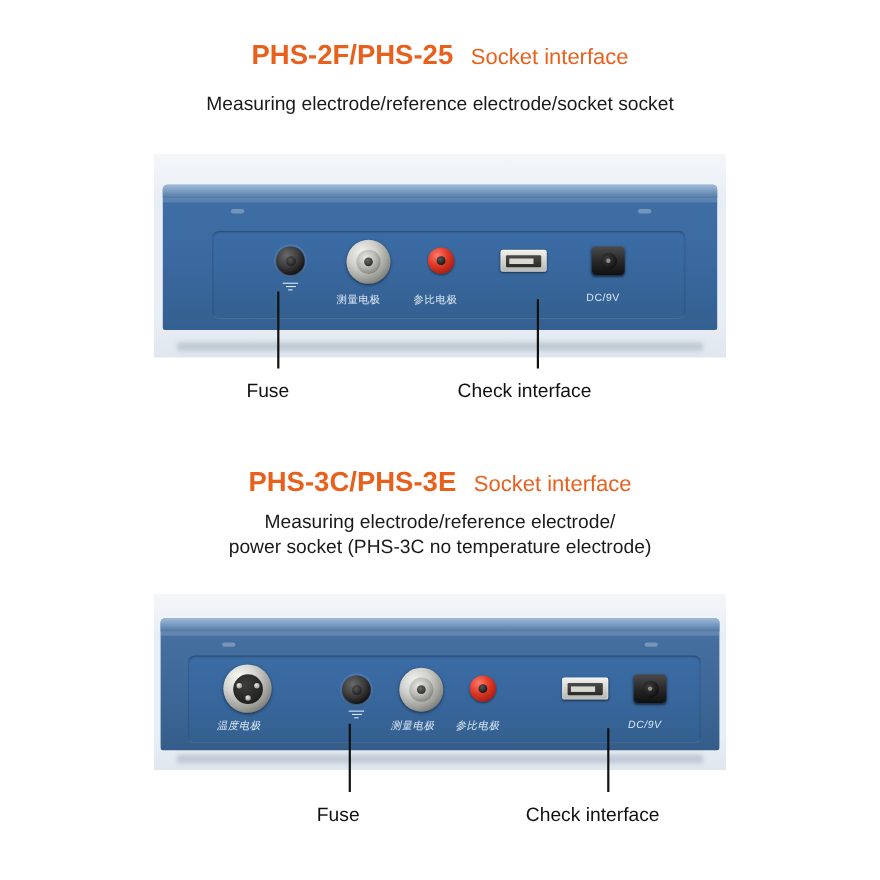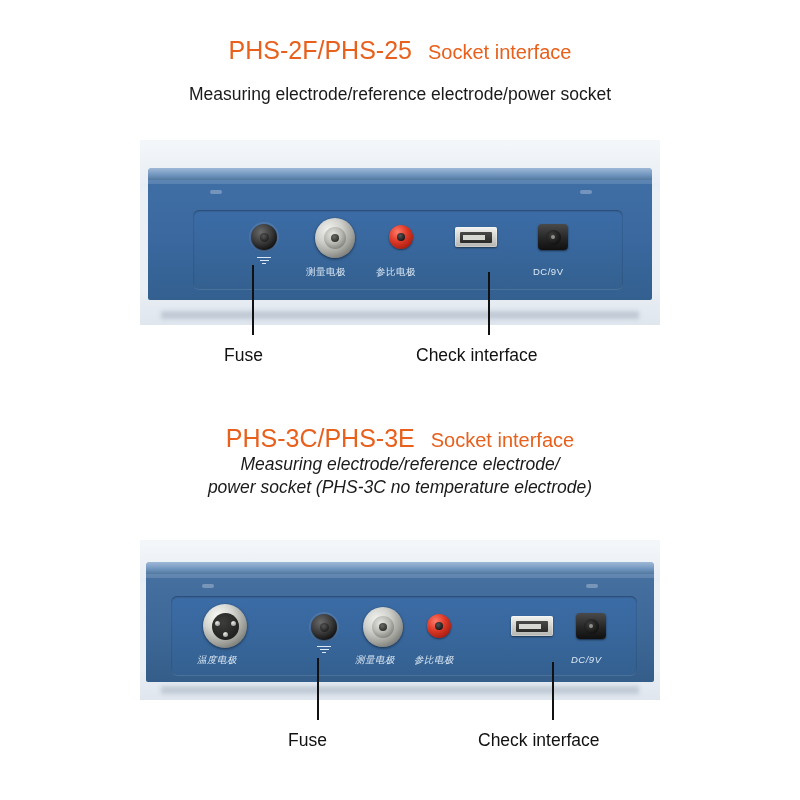--- a/index.html
+++ b/index.html
@@ -31,21 +31,21 @@
   }
   .sec1 { top: 0; }
   .sec2 { top: 402px; }
 
   .title-row {
     text-align: center;
     white-space: nowrap;
   }
   .title-model {
     font-size: 25px;
-    font-weight: normal;
+    font-weight: bold;
     color: #e8601c;
     letter-spacing: 0px;
   }
   .title-suffix {
     font-size: 20px;
     color: #e8601c;
     font-weight: normal;
     margin-left: 16px;
   }
   .subtitle {
@@ -327,21 +327,21 @@
 <body>
 
 <div class="page">
 
   <div class="section sec1">
 
     <div class="title-row" style="margin-top:36px;">
       <span class="title-model">PHS-2F/PHS-25</span><span class="title-suffix">Socket interface</span>
     </div>
 
-    <div class="subtitle" style="margin-top:18px;">Measuring electrode/reference electrode/power socket</div>
+    <div class="subtitle" style="margin-top:18px;">Measuring electrode/reference electrode/socket socket</div>
   </div>
 
   <div class="photo" id="photo1">
     <div class="photo-bg-top"></div>
     <div class="photo-bg-bottom"></div>
     <div class="shadow-bar"></div>
 
     <div class="device" id="device1">
       <div class="device-lip"></div>
       <div class="device-lip2"></div>
@@ -387,21 +387,21 @@
 
   <div class="callout-line" style="left:488px; top:272px; height:63px;"></div>
   <div class="callout-text" style="left:416px; top:345px;">Check interface</div>
 
   <div class="section sec2">
 
     <div class="title-row" style="margin-top:22px;">
       <span class="title-model">PHS-3C/PHS-3E</span><span class="title-suffix">Socket interface</span>
     </div>
 
-    <div class="subtitle" style="margin-top:0;font-style:italic;">Measuring electrode/reference electrode/
+    <div class="subtitle" style="margin-top:10px;">Measuring electrode/reference electrode/
 power socket (PHS-3C no temperature electrode)</div>
   </div>
 
   <div class="photo" id="photo2">
     <div class="photo-bg-top"></div>
     <div class="photo-bg-bottom"></div>
     <div class="shadow-bar"></div>
 
     <div class="device" id="device2">
       <div class="device-lip"></div>

